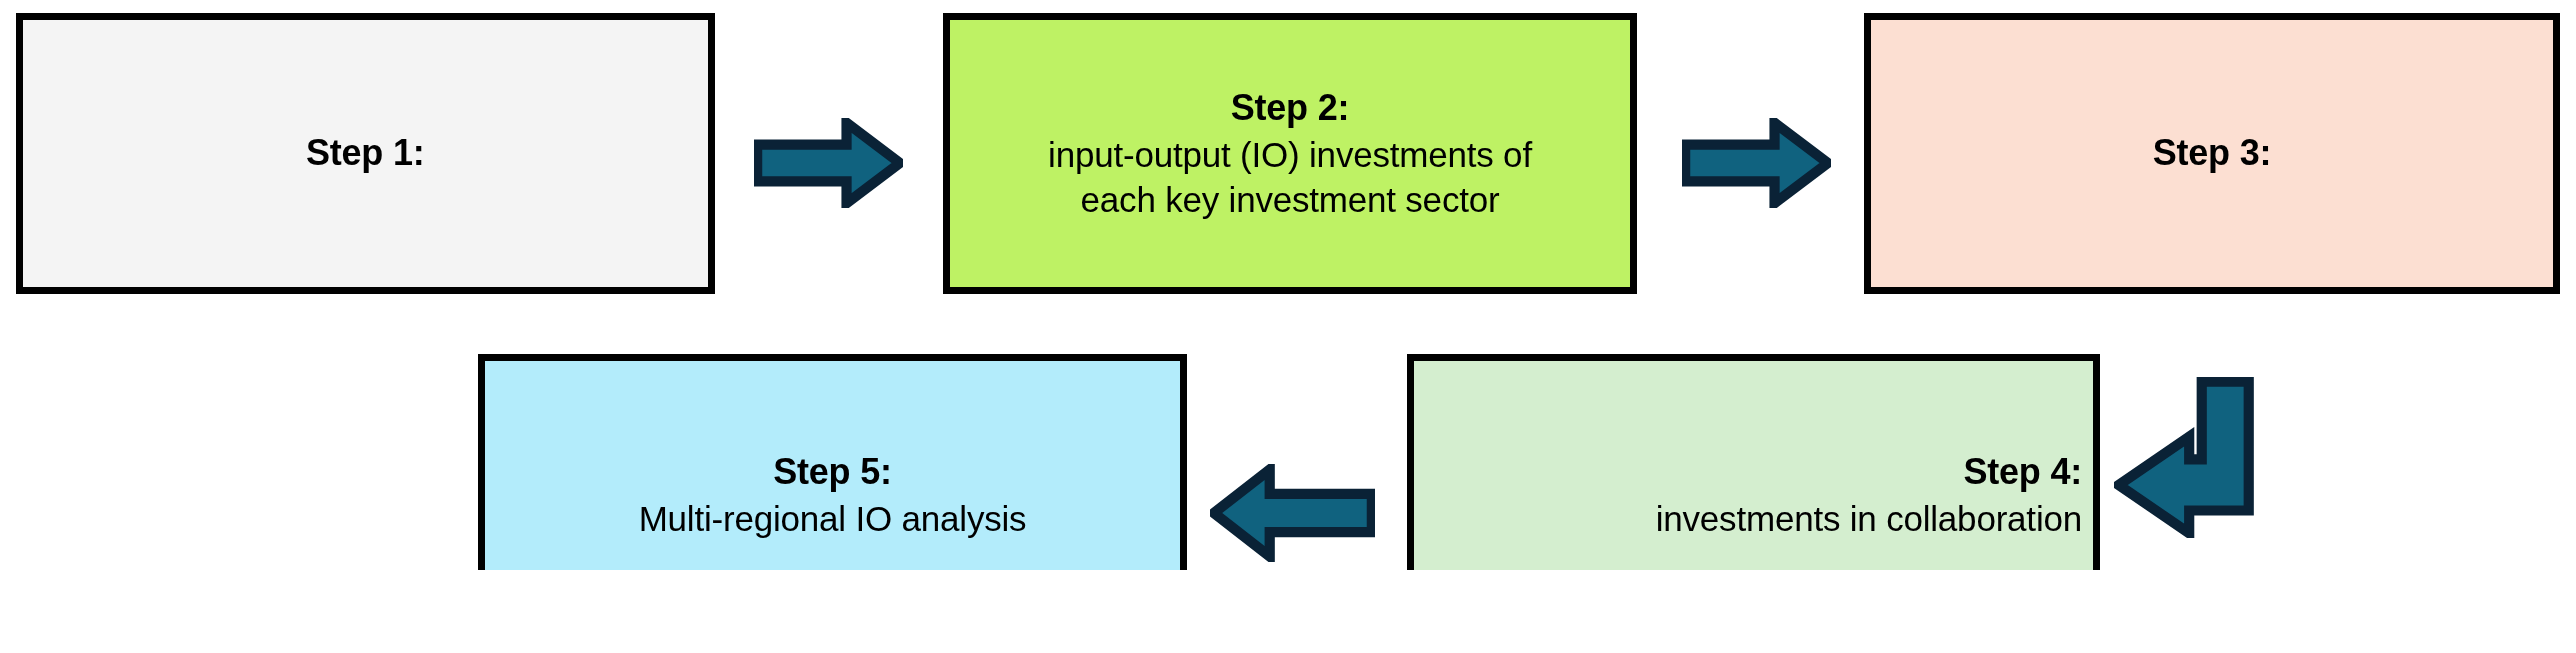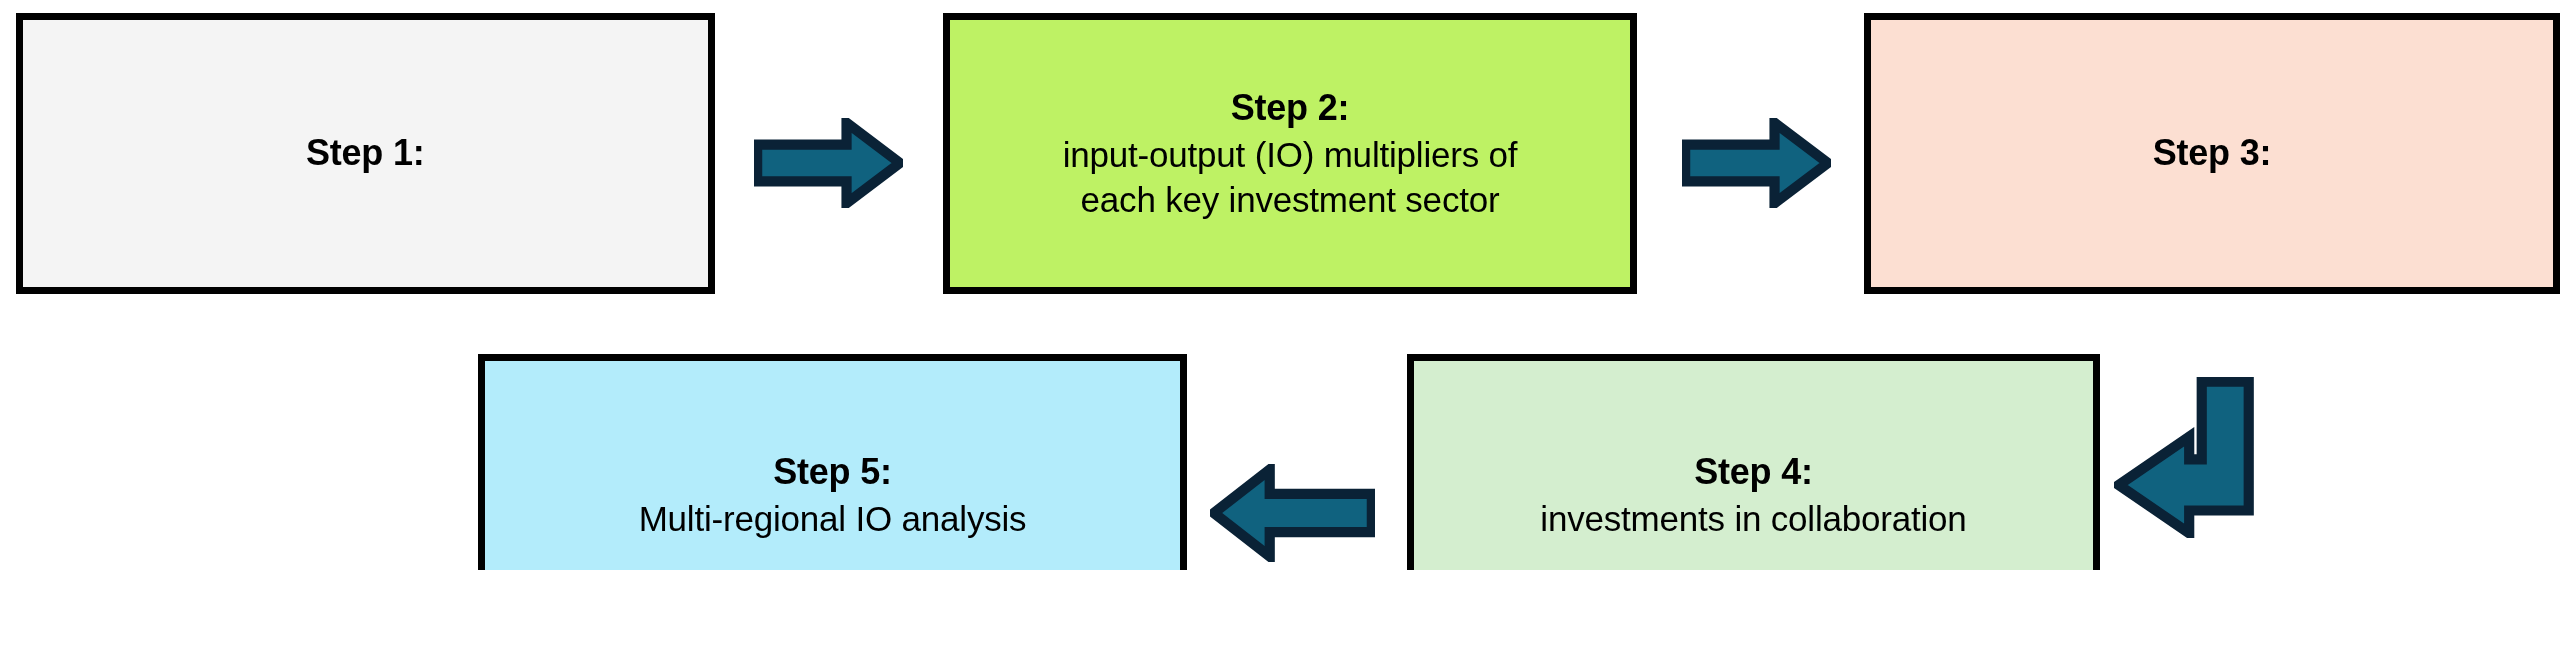--- a/index.html
+++ b/index.html
@@ -72,30 +72,30 @@
 
 <div id="canvas">
 
   <div class="step-box" id="box-step-1" style="background: rgb(244, 244, 244);">
     <div class="step-title">Step 1:</div>
   </div>
 
   <div class="step-box" id="box-step-2" style="background: #bef264;">
     <div class="step-title">Step 2:</div>
     <div class="step-body">
-      <span class="ln">input-output (IO) multipliers of</span>
+      <span class="ln">input-output (IO) investments of</span>
       <span class="ln">each key investment sector</span>
     </div>
   </div>
 
   <div class="step-box" id="box-step-3" style="background: rgb(252, 223, 210); gap: 12px;">
     <div class="step-title">Step 3:</div>
   </div>
 
-  <div class="step-box" id="box-step-4" style="background: rgb(212, 238, 207);">
+  <div class="step-box" id="box-step-4" style="background: rgb(212, 238, 207); align-items: flex-end;">
     <div class="step-title">Step 4:</div>
     <div class="step-body">
       <span class="ln">investments in collaboration</span>
     </div>
   </div>
 
   <div class="step-box" id="box-step-5" style="background: rgb(179, 236, 251);">
     <div class="step-title">Step 5:</div>
     <div class="step-body">
       <span class="ln">Multi-regional IO analysis</span>

